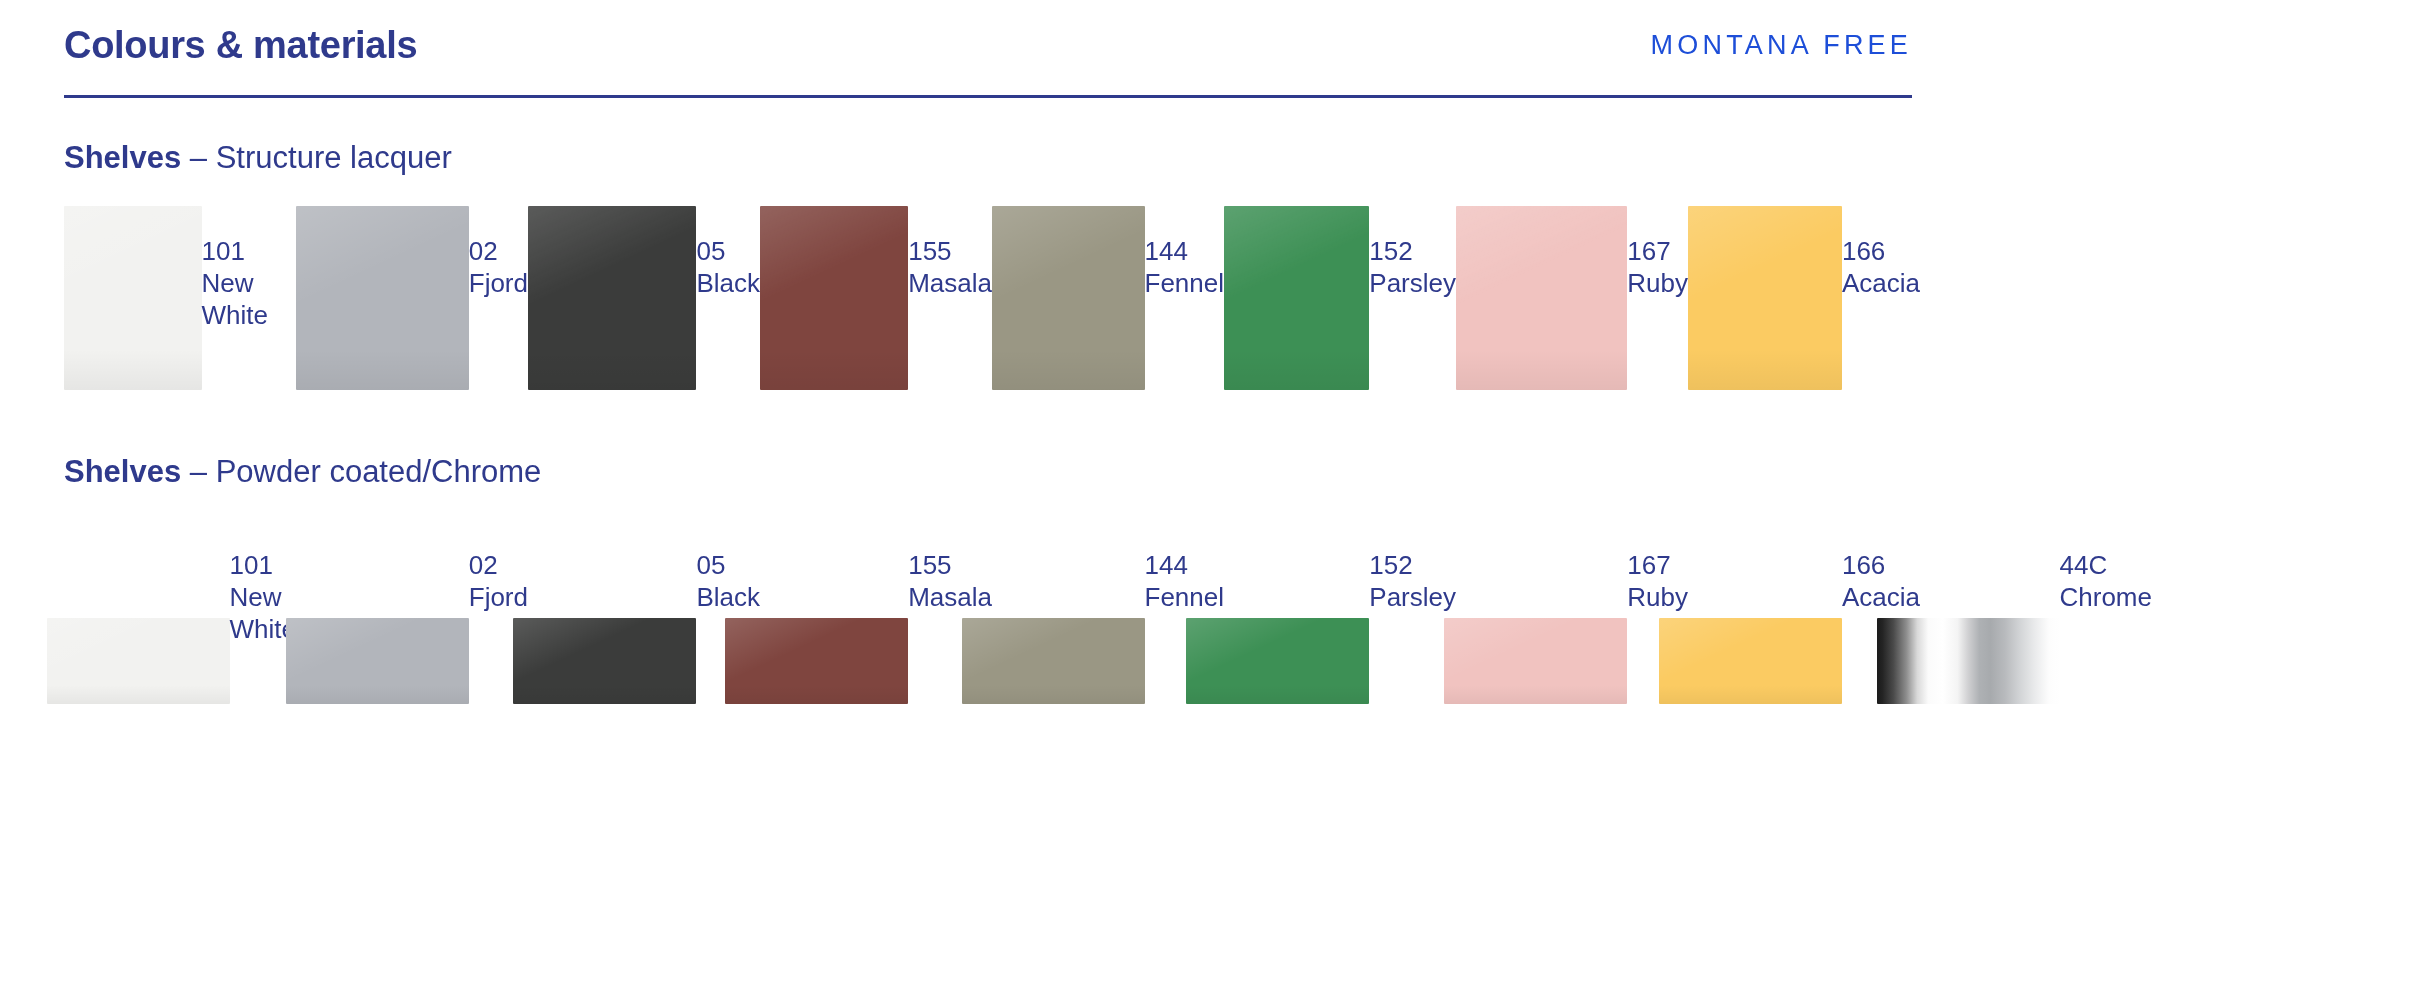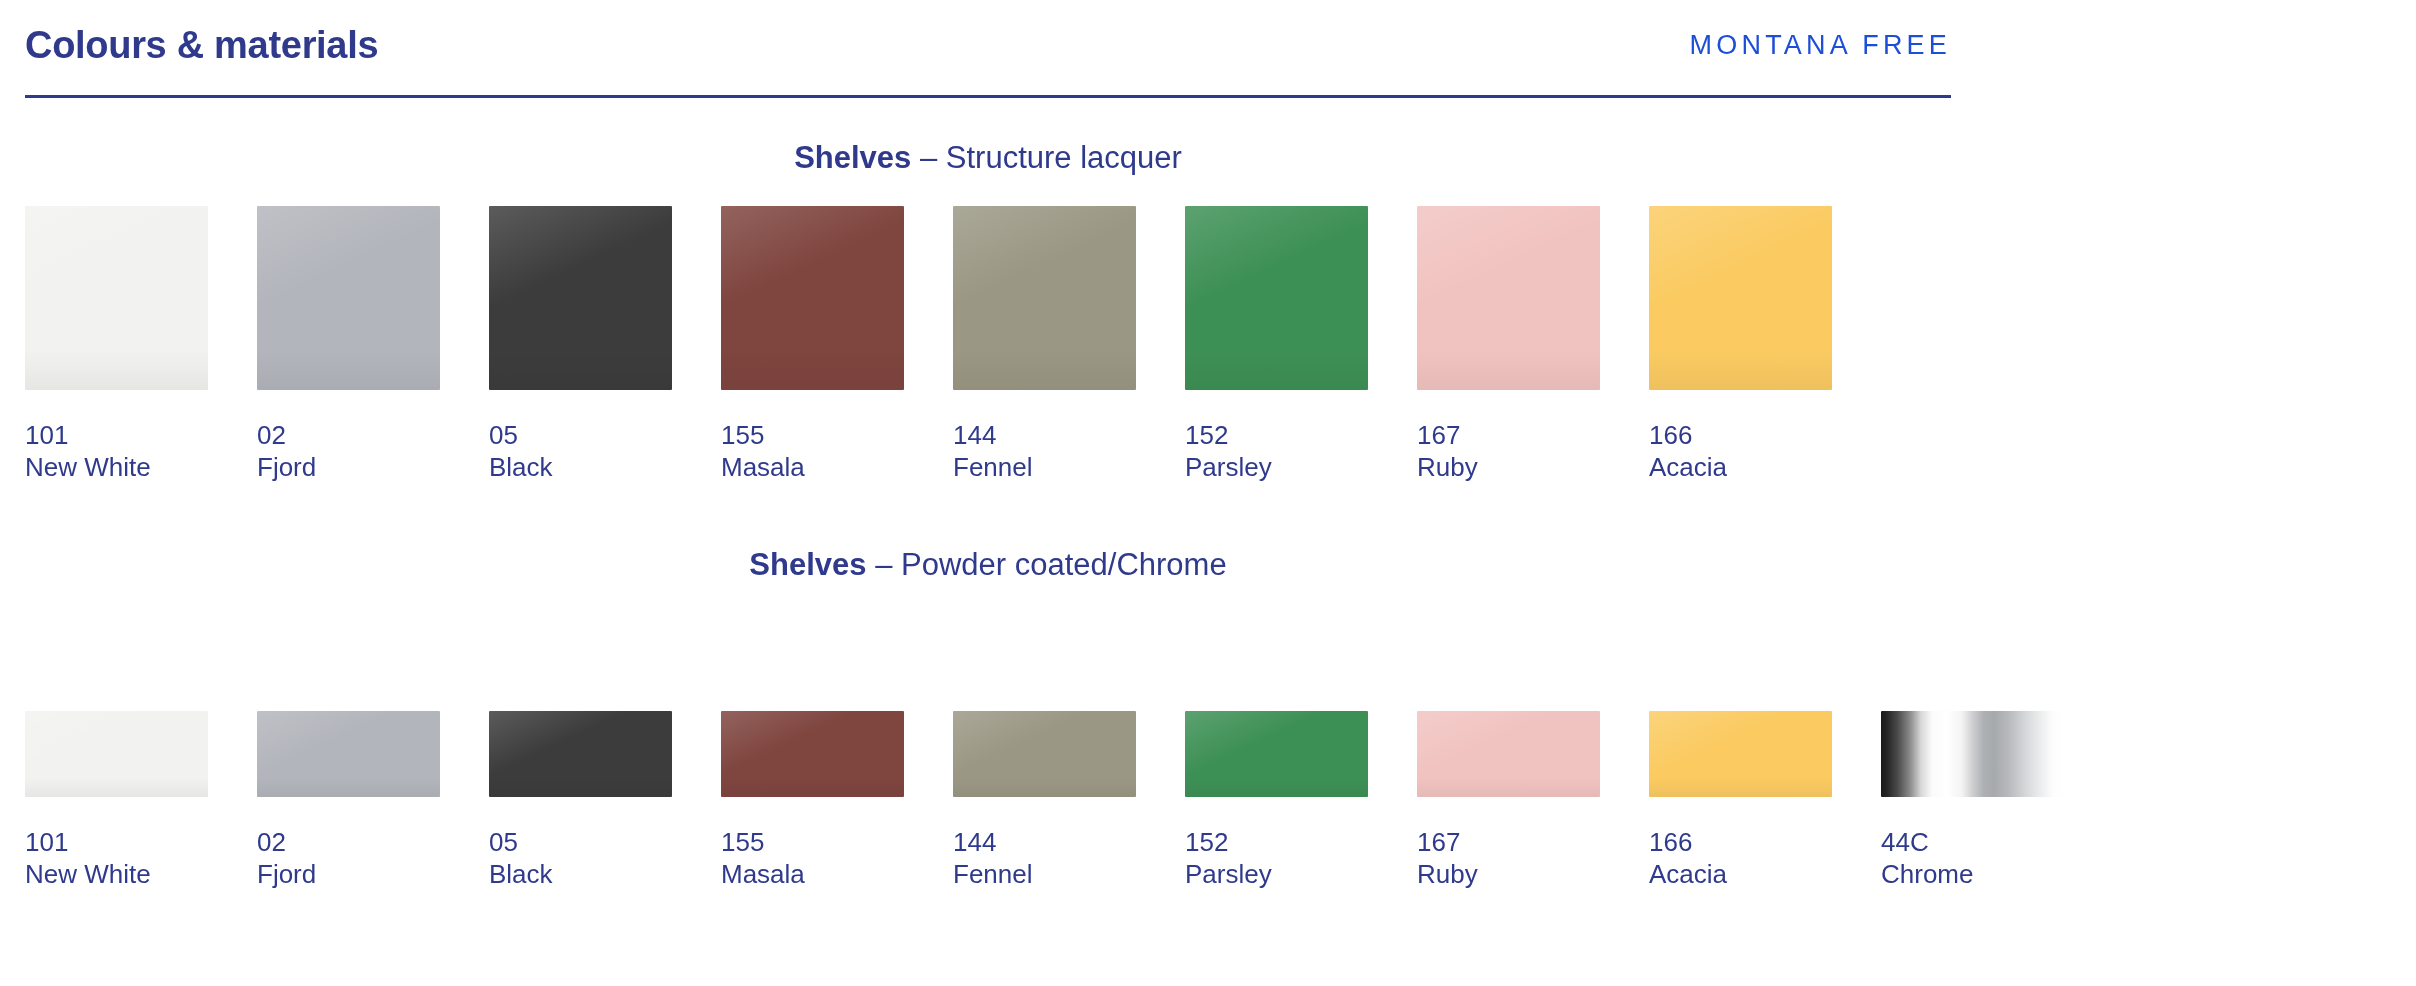--- a/index.html
+++ b/index.html
@@ -12,21 +12,21 @@
     height: 986px;
     font-family: "Liberation Sans", sans-serif;
     color: #2f3a8c;
     overflow: hidden;
   }
   .page {
     position: relative;
     width: 1976px;
     height: 986px;
     box-sizing: border-box;
-    padding: 0 25px;
+    padding: 0 64px;
   }
 
   
   .header {
     position: relative;
     height: 95px;
     display: flex;
     align-items: flex-start;
     justify-content: space-between;
   }
@@ -58,37 +58,36 @@
   }
   .section.second {
     margin-top: 66px;
   }
   .section-heading {
     font-size: 31px;
     line-height: 1;
     color: #2f3a8c;
     font-weight: 400;
     white-space: nowrap;
-    text-align: center;
   }
   .section-heading .strong {
     font-weight: bold;
   }
 
   
   .swatch-row {
     display: flex;
     align-items: flex-start;
     margin-top: 33px;
   }
   .swatch-cell {
     width: 232px;
     flex: 0 0 232px;
     display: flex;
-    flex-direction: column;
+    flex-direction: row;
   }
   .swatch-chip {
     width: 183px;
     border-radius: 1px;
   }
   .row-tall .swatch-chip { height: 184px; }
   .row-short .swatch-chip { height: 86px; }
 
   .row-short .swatch-cell { justify-content: flex-end; }
   .row-short .chip-holder {

